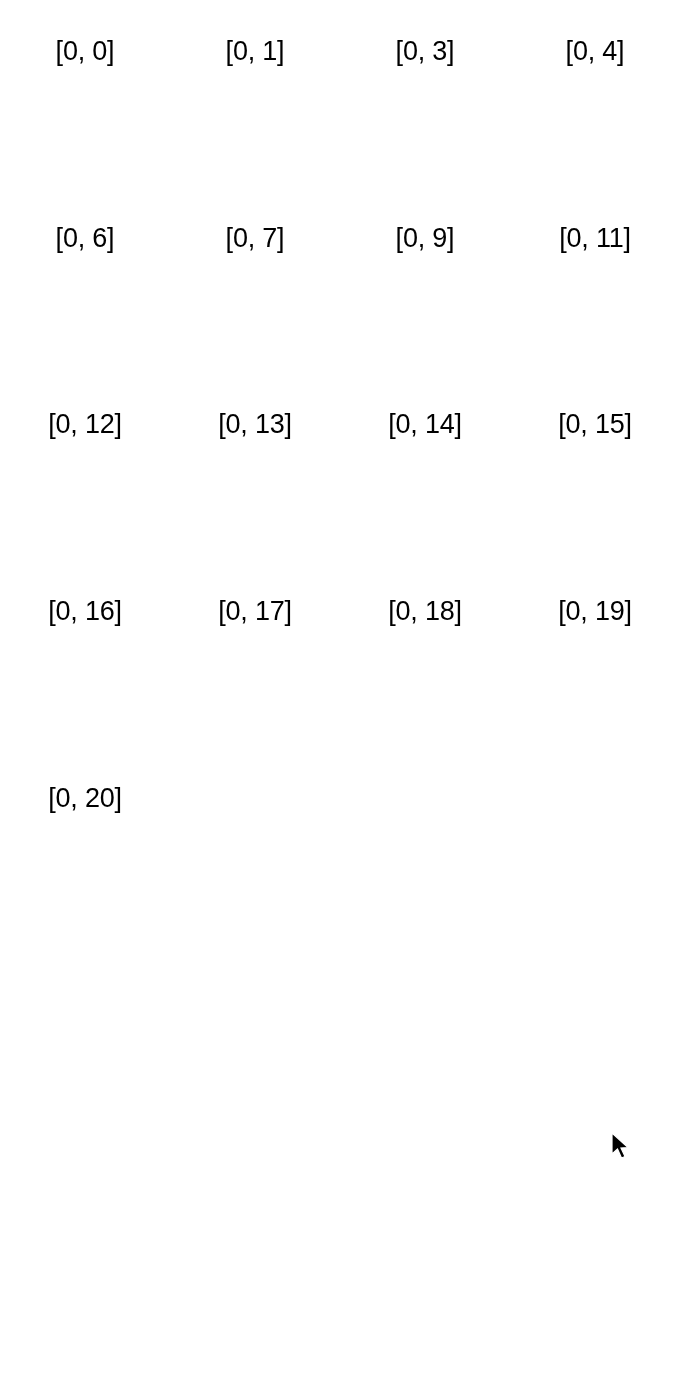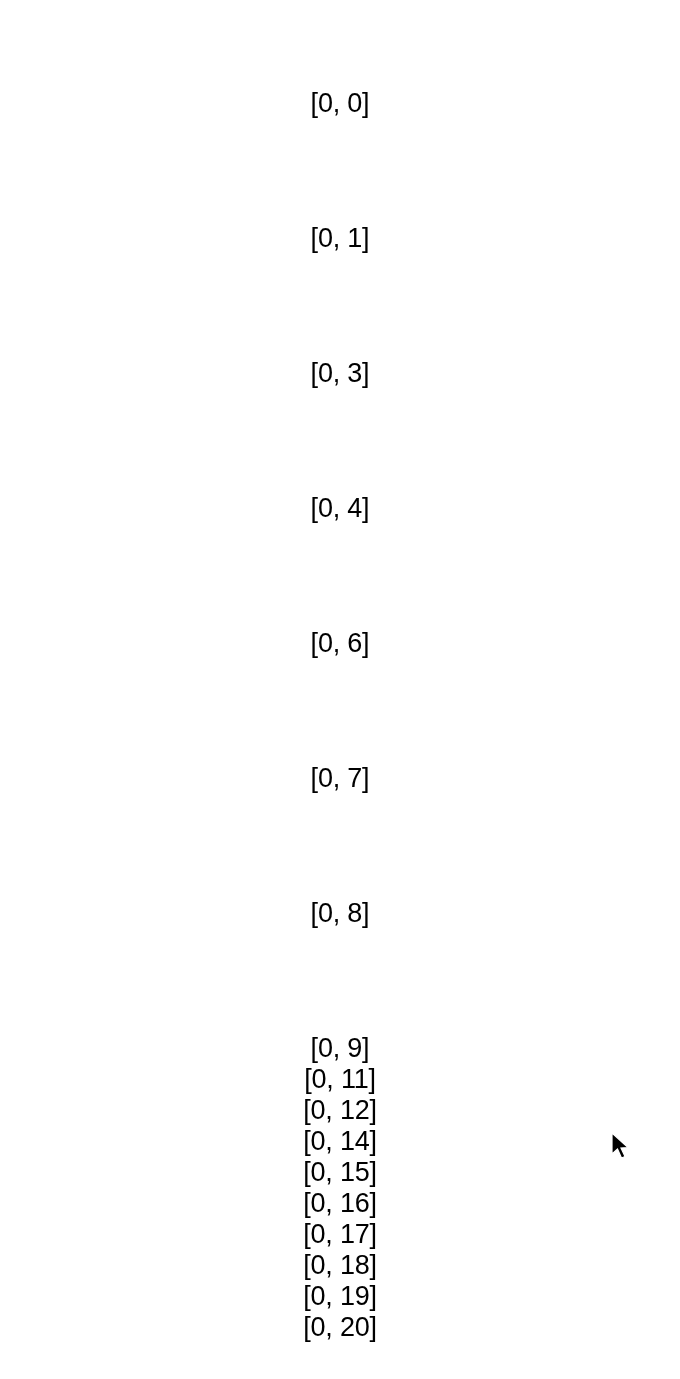--- a/index.html
+++ b/index.html
@@ -10,25 +10,25 @@
     body {
       width: 680px;
       height: 1379px;
       background: #ffffff;
       font-family: -apple-system, BlinkMacSystemFont, "Segoe UI", Helvetica, Arial, sans-serif;
       position: relative;
       overflow: hidden;
     }
     .grid {
       display: grid;
-      grid-template-columns: repeat(1, 1fr);
+      grid-template-columns: repeat(4, 1fr);
       grid-template-rows: repeat(7, 1fr);
       width: 100%;
       height: 100%;
-      padding-top: 88px;
+      padding-top: 36px;
       padding-bottom: 36px;
     }
     .cell {
       display: flex;
       align-items: flex-start;
       justify-content: center;
       font-size: 27px;
       font-weight: 400;
       color: #000000;
       letter-spacing: -0.2px;
@@ -45,24 +45,24 @@
 </head>
 <body>
 
 <div class="grid">
   <div class="cell">[0, 0]</div>
   <div class="cell">[0, 1]</div>
   <div class="cell">[0, 3]</div>
   <div class="cell">[0, 4]</div>
   <div class="cell">[0, 6]</div>
   <div class="cell">[0, 7]</div>
-  <div class="cell">[0, 8]</div>
   <div class="cell">[0, 9]</div>
   <div class="cell">[0, 11]</div>
   <div class="cell">[0, 12]</div>
+  <div class="cell">[0, 13]</div>
   <div class="cell">[0, 14]</div>
   <div class="cell">[0, 15]</div>
   <div class="cell">[0, 16]</div>
   <div class="cell">[0, 17]</div>
   <div class="cell">[0, 18]</div>
   <div class="cell">[0, 19]</div>
   <div class="cell">[0, 20]</div>
 </div>
 
 <svg class="cursor" viewBox="0 0 20 28">

